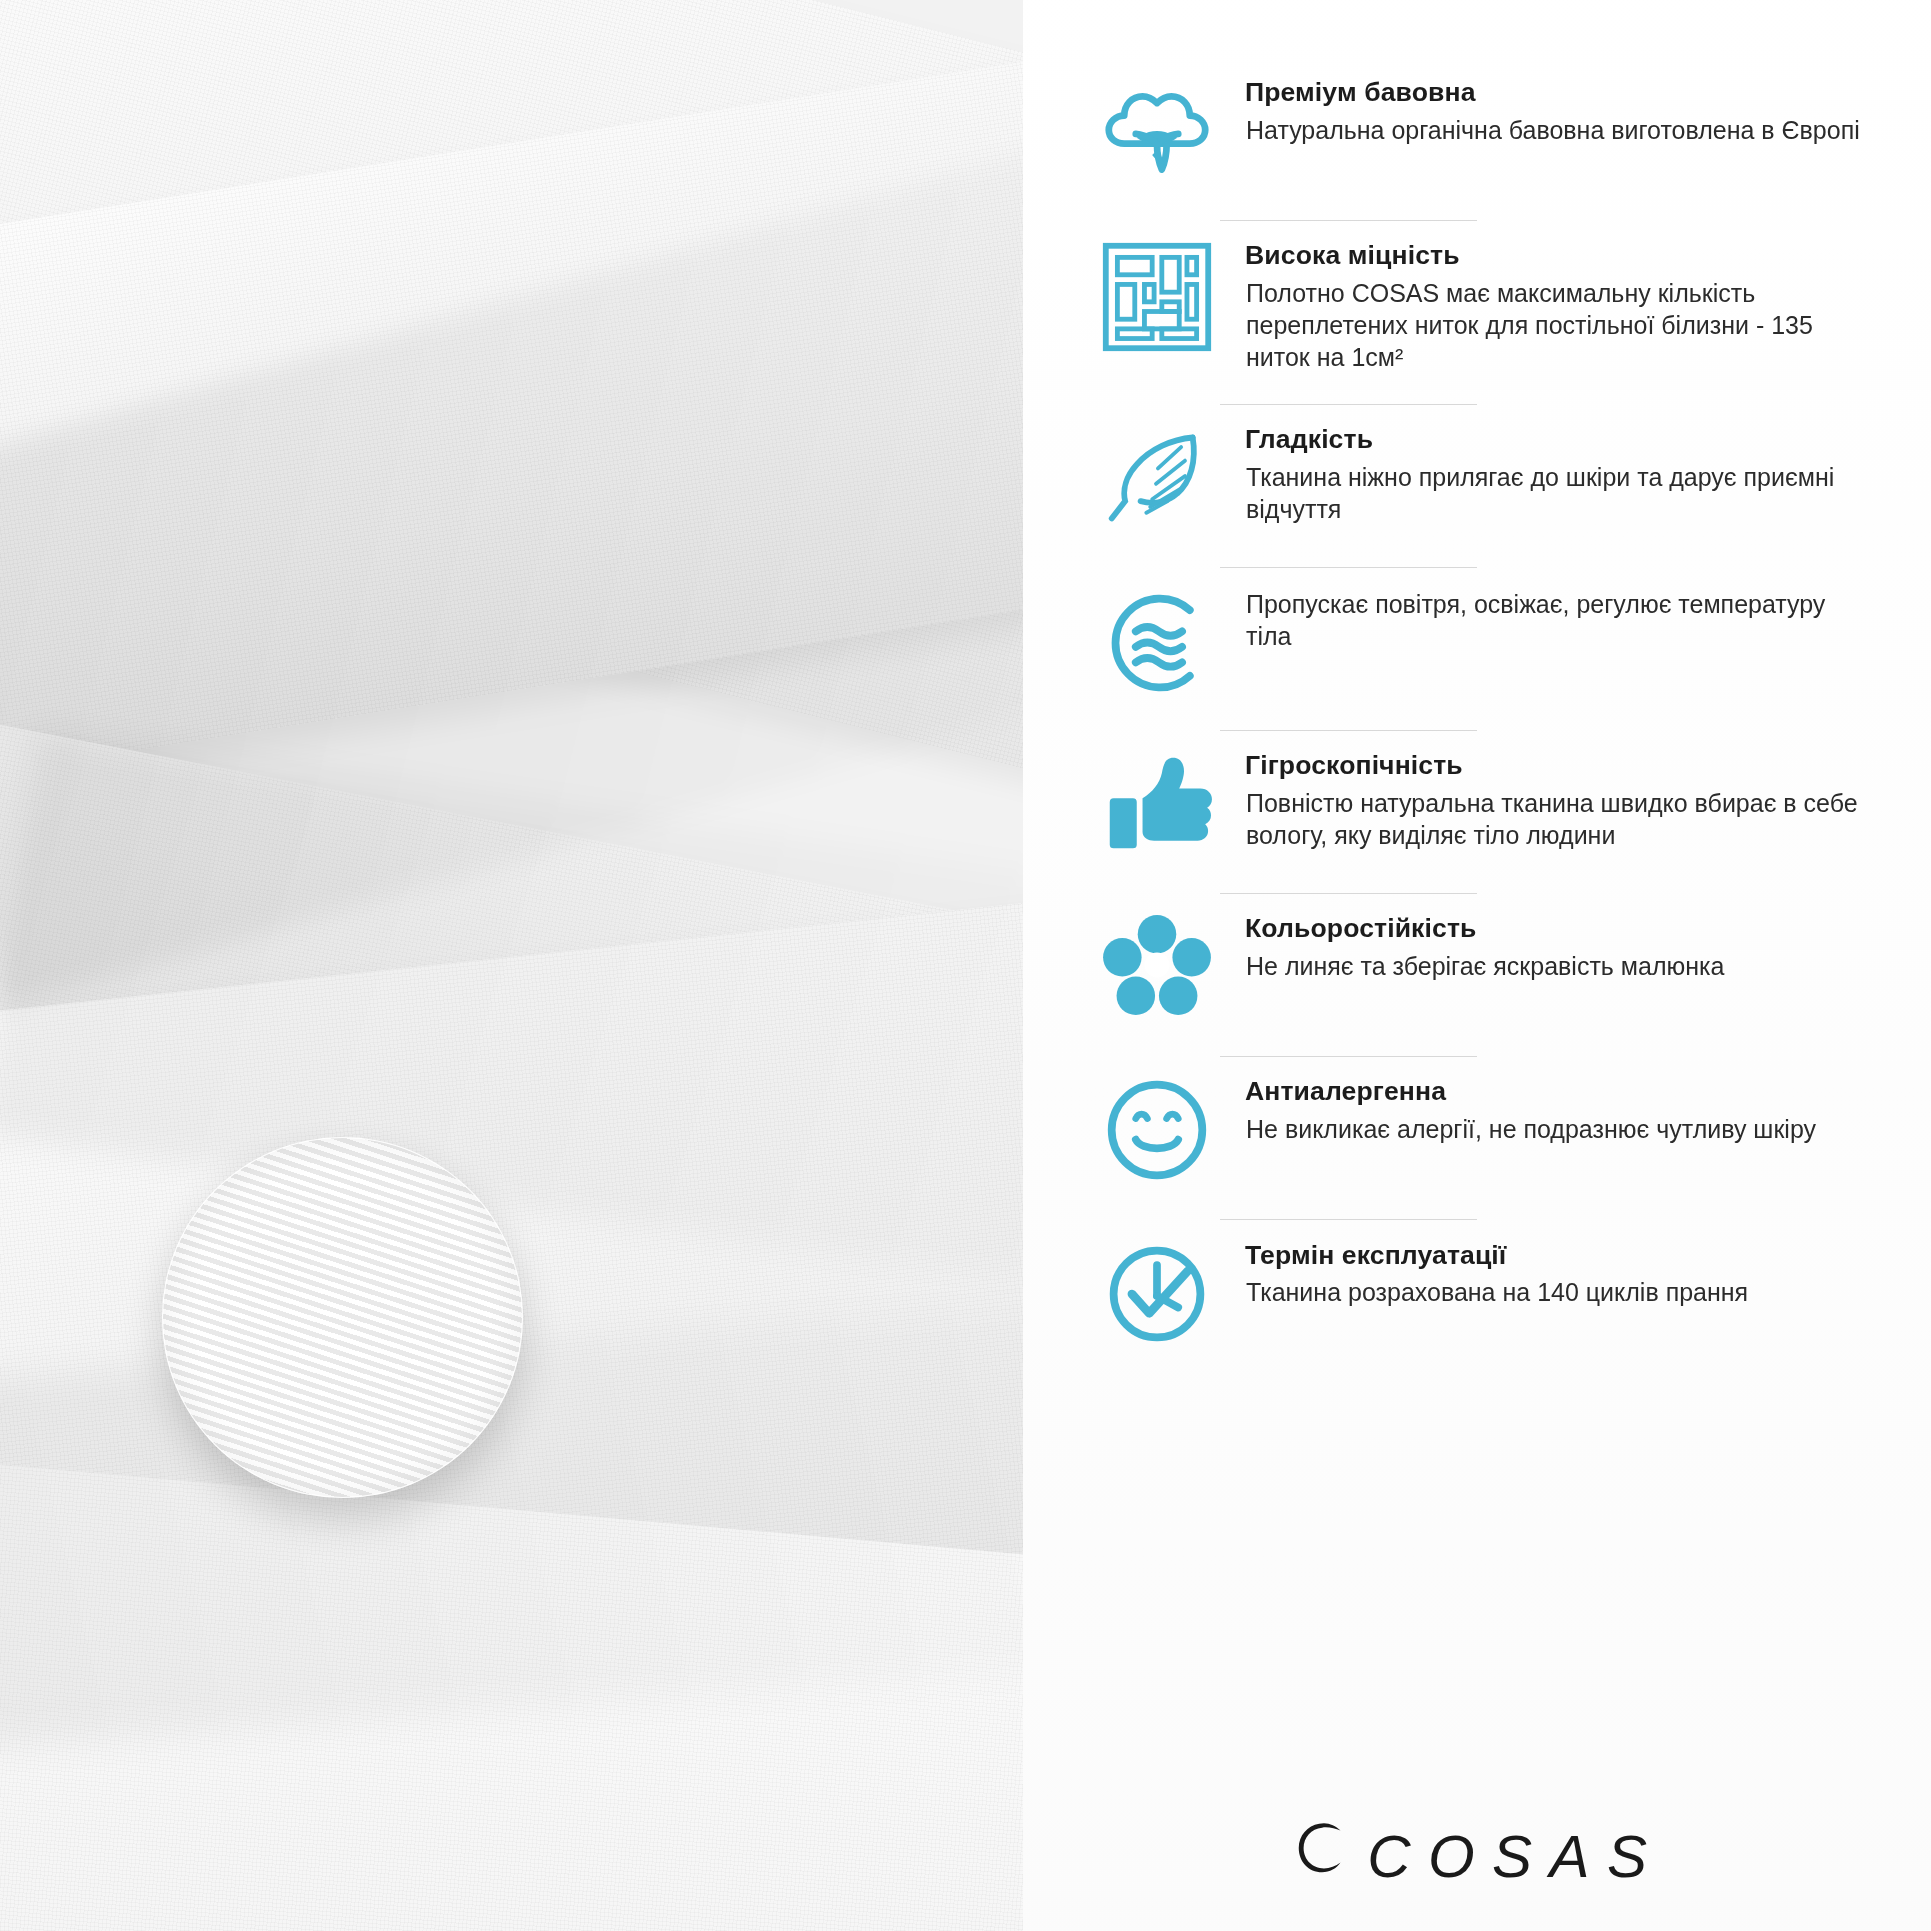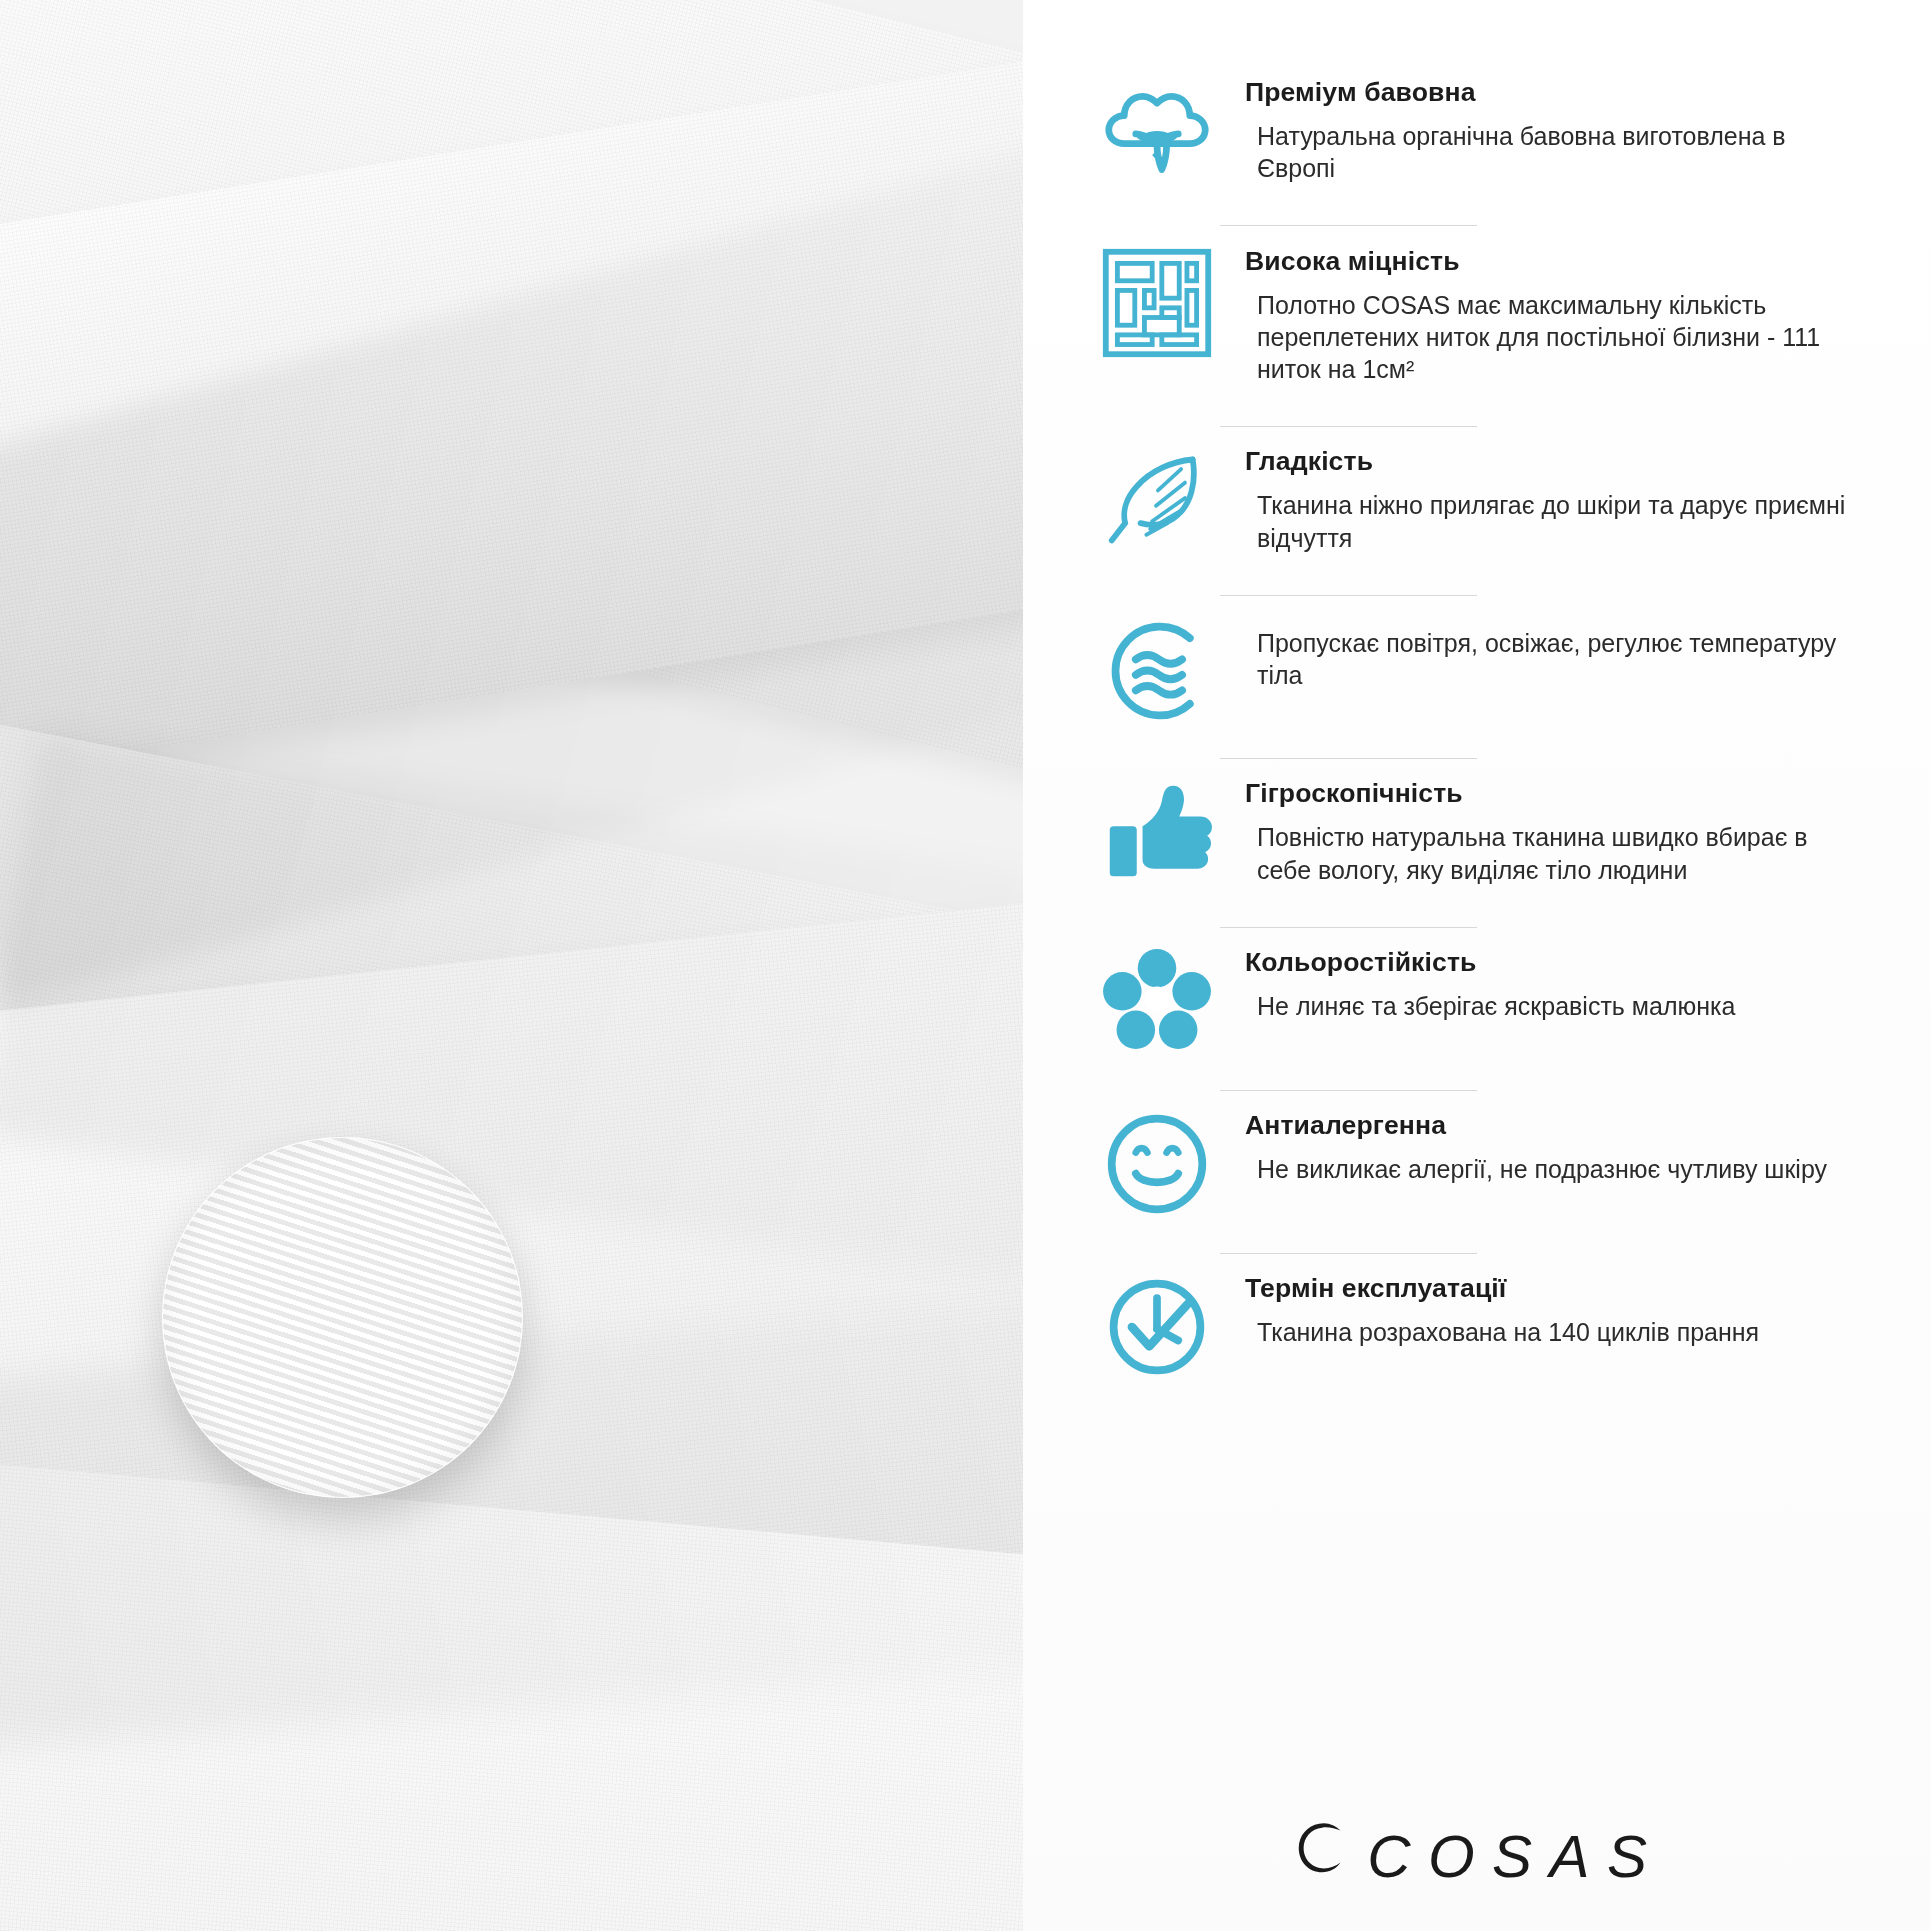--- a/index.html
+++ b/index.html
@@ -159,21 +159,21 @@
     padding-top: 1.9px;
   }
   .feature h3 {
     margin: 0 0 5.8px 0;
     font-size: 26.6px;
     font-weight: bold;
     color: #1c1c1c;
     letter-spacing: 0.1px;
   }
   .feature p {
-    margin: 12px;
+    margin: 1px;
     font-size: 25px;
     line-height: 1.29;
     color: #2b2b2b;
     font-weight: 400;
   }
   .divider {
     height: 0;
     border-top: 1.9px solid #d8d8d8;
     margin: 15.4px 0 17.4px 127px;
     width: 257px;
@@ -268,21 +268,21 @@
               <rect x="46" y="74" width="36" height="18"></rect>
               <rect x="18" y="92" width="36" height="10"></rect>
               <rect x="64" y="92" width="36" height="10"></rect>
               <rect x="64" y="64" width="18" height="10"></rect>
               <rect x="28" y="18" width="10" height="72" opacity="0"></rect>
             </g>
           </svg>
         </div>
         <div class="text">
           <h3>Висока міцність</h3>
-          <p>Полотно COSAS має максимальну кількість переплетених ниток для постільної білизни - 111 ниток на 1см²</p>
+          <p>Полотно COSAS має максимальну кількість переплетених ниток для постільної білизни - 135 ниток на 1см²</p>
         </div>
       </div>
       <div class="divider"></div>
 
       <div class="feature">
         <div class="icon">
           <svg width="114" height="108" viewBox="0 0 118 112" fill="none">
             <path d="M96 14c-22 2-44 12-58 28-11 12-15 26-12 38l-14 18" stroke="#45b3d2" stroke-width="6" stroke-linecap="round"></path>
             <path d="M96 14c4 24-2 46-16 58-10 9-24 12-38 8" stroke="#45b3d2" stroke-width="6" stroke-linecap="round"></path>
             <g stroke="#45b3d2" stroke-width="4" stroke-linecap="round">

